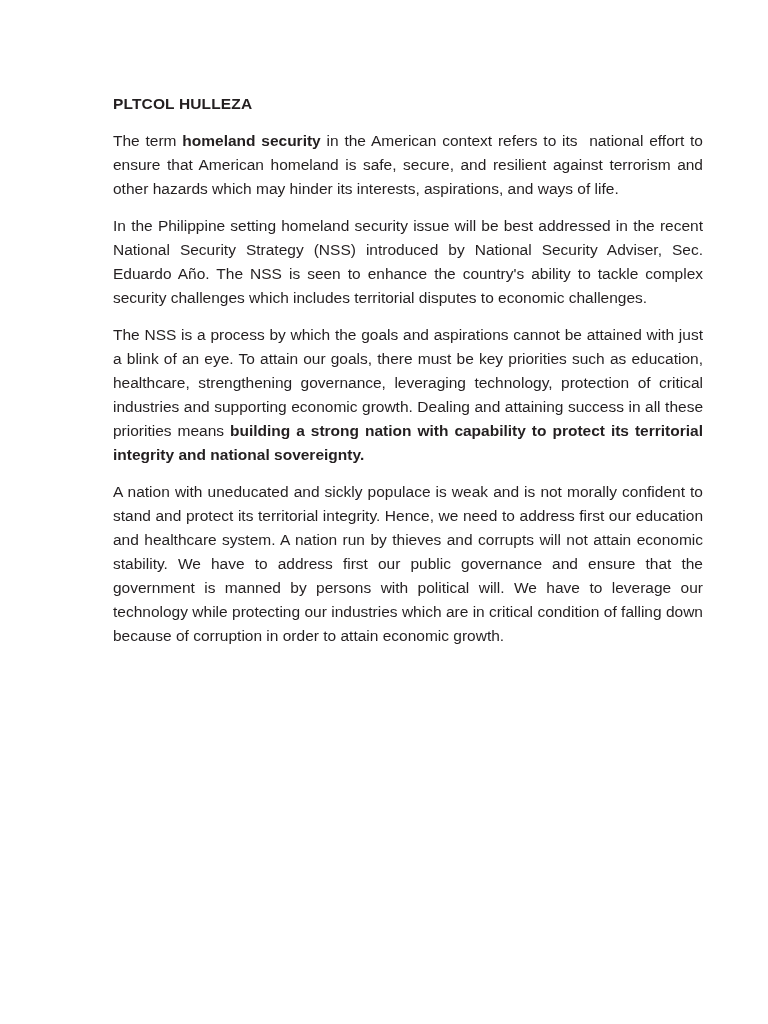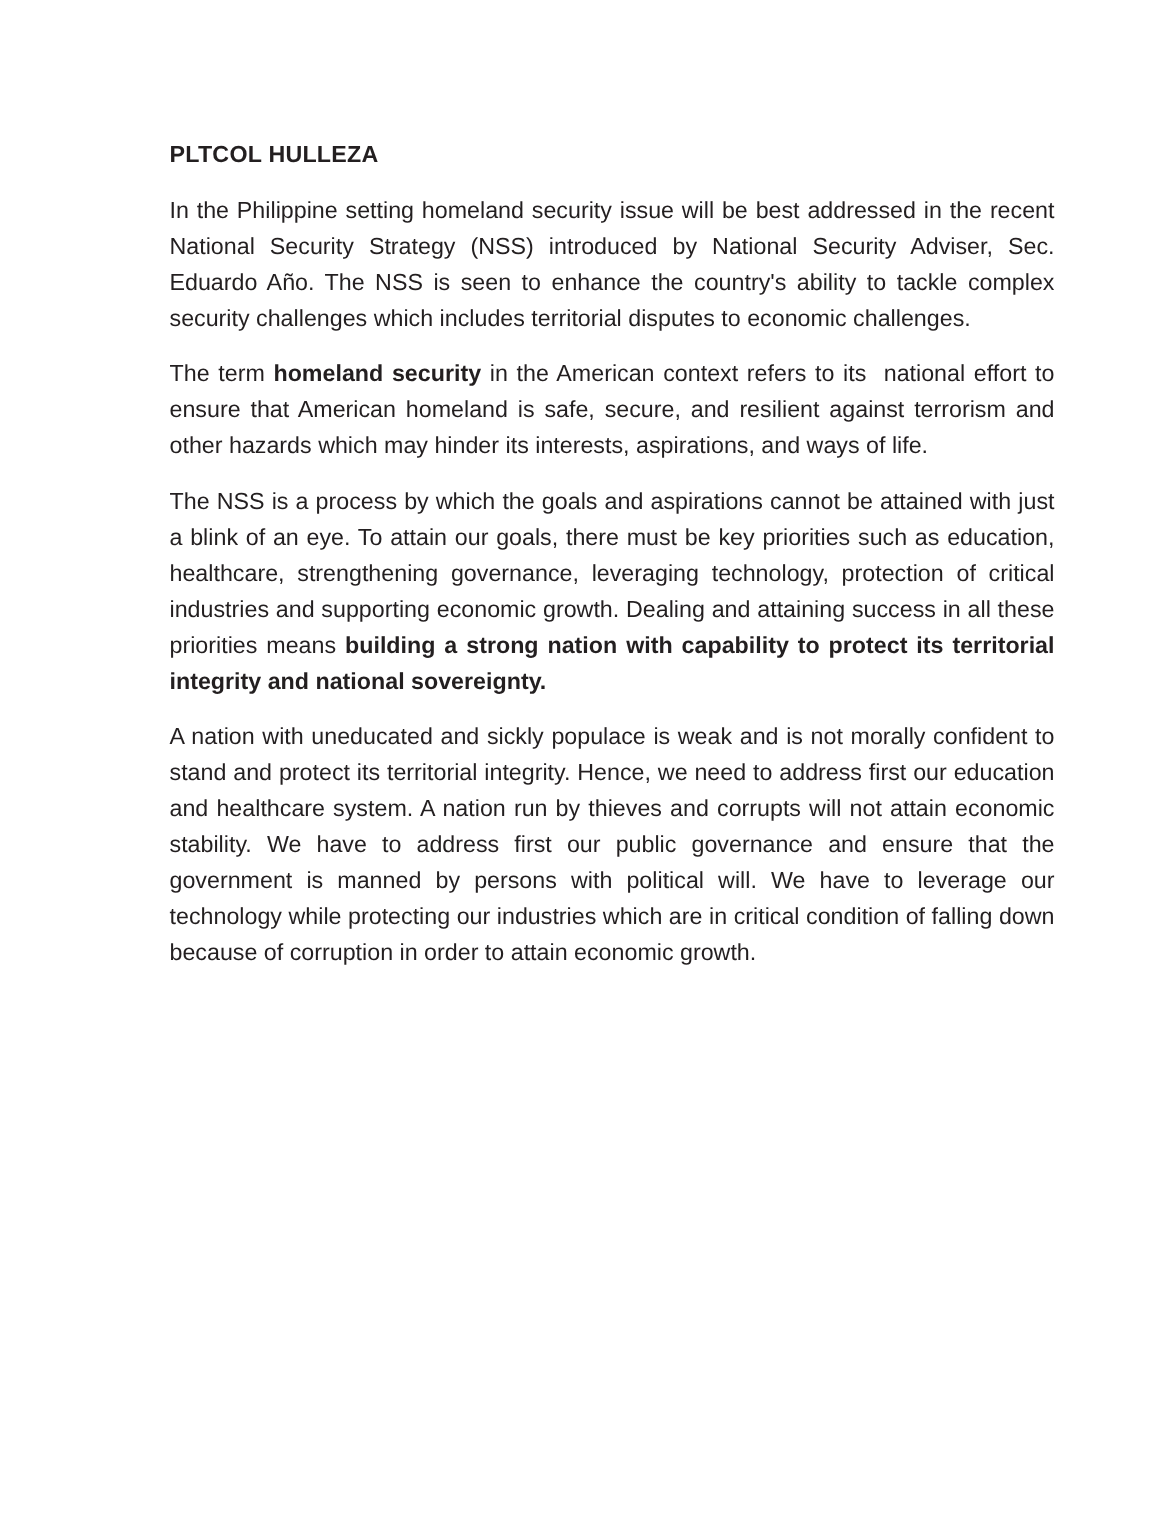--- a/index.html
+++ b/index.html
@@ -55,19 +55,19 @@
     font-weight: bold;
   }
 </style>
 </head>
 <body style="color: rgb(35, 31, 32); background: rgb(255, 255, 255);">
 
 <div class="page">
   <div class="doc-body">
     <div class="doc-heading">PLTCOL HULLEZA</div>
     <div id="paragraph-container">
+        <p class="para"><span>The term </span><span class="b">homeland security</span><span> in the American context refers to its  national effort to ensure that American homeland is safe, secure, and resilient against terrorism and other hazards which may hinder its interests, aspirations, and ways of life.</span></p>
         <p class="para"><span>In the Philippine setting homeland security issue will be best addressed in the recent National Security Strategy (NSS) introduced by National Security Adviser, Sec.  Eduardo Año. The NSS is seen to enhance the country's ability to tackle complex security challenges which includes territorial disputes to economic challenges.</span></p>
-        <p class="para"><span>The term </span><span class="b">homeland security</span><span> in the American context refers to its  national effort to ensure that American homeland is safe, secure, and resilient against terrorism and other hazards which may hinder its interests, aspirations, and ways of life.</span></p>
         <p class="para"><span>The NSS is a process by which the goals and aspirations cannot be attained with just a blink of an eye. To attain our goals, there must be key priorities such as education, healthcare, strengthening governance, leveraging technology, protection of critical industries and supporting economic growth. Dealing and attaining success in all these priorities means </span><span class="b">building a strong nation with capability to protect its territorial integrity and national sovereignty.</span></p>
         <p class="para"><span>A nation with uneducated and sickly populace is weak and is not morally confident to stand and protect its territorial integrity. Hence, we need to address first our education and healthcare system. A nation run by thieves and corrupts will not attain economic stability. We have to address first our public governance and ensure that the government is manned by persons with political will. We have to leverage our technology while protecting our industries which are in critical condition of falling down because of corruption in order to attain economic growth.</span></p>
       </div>
   </div>
 </div>
 
 </body></html>

